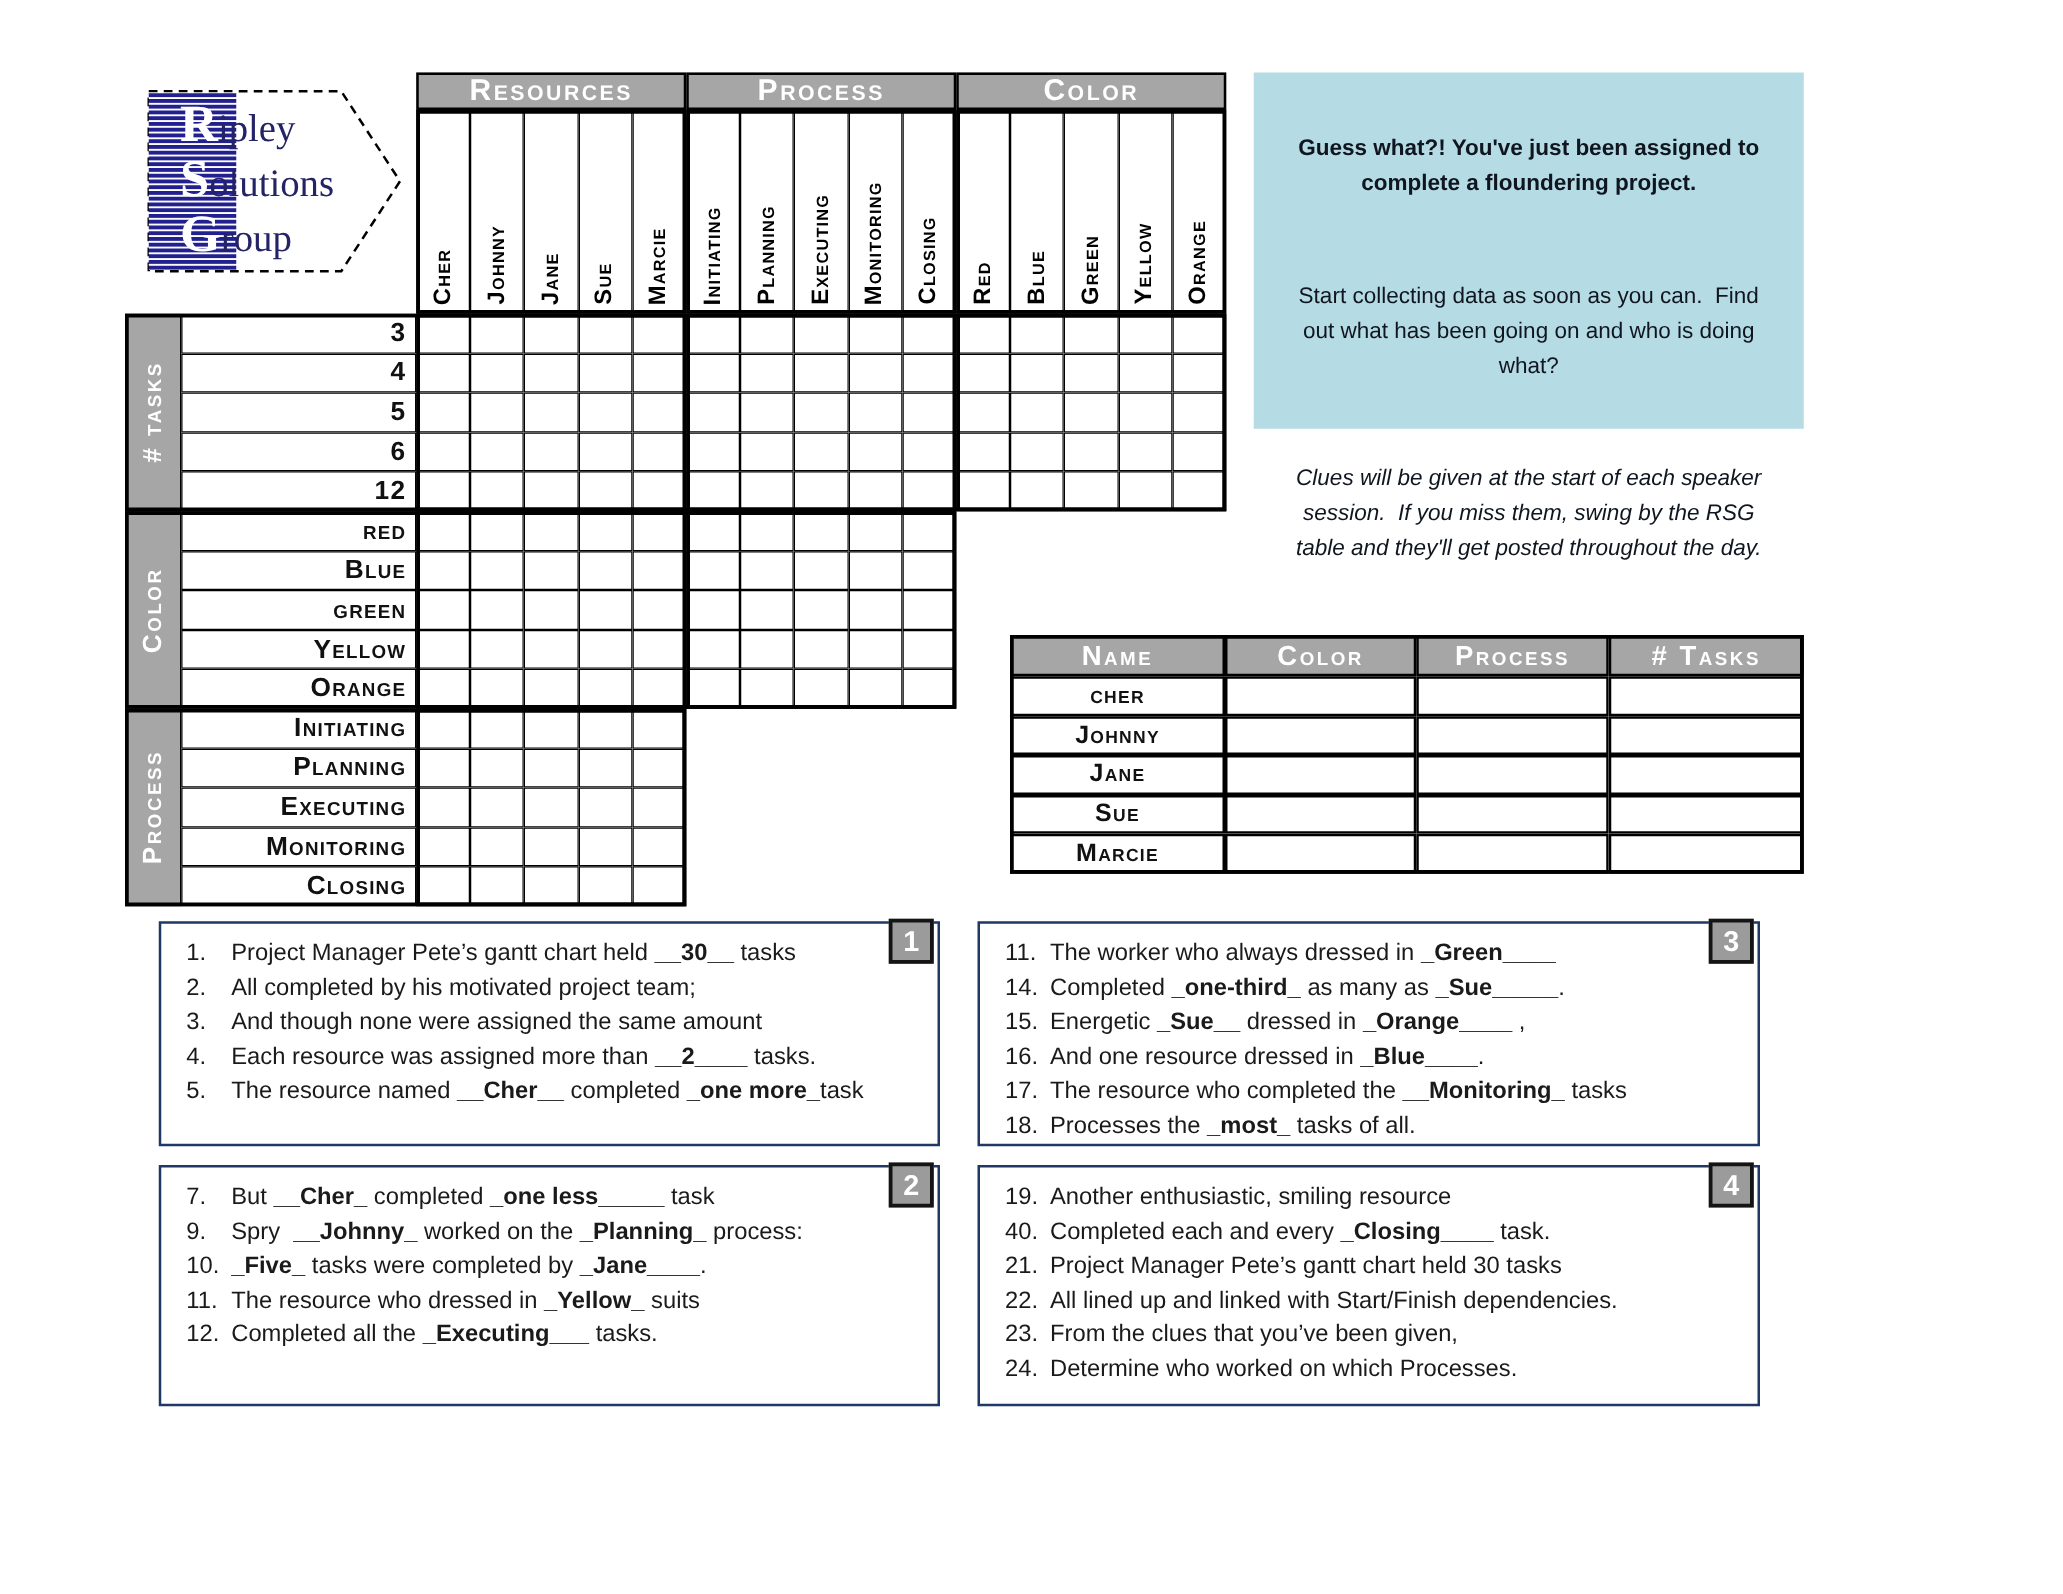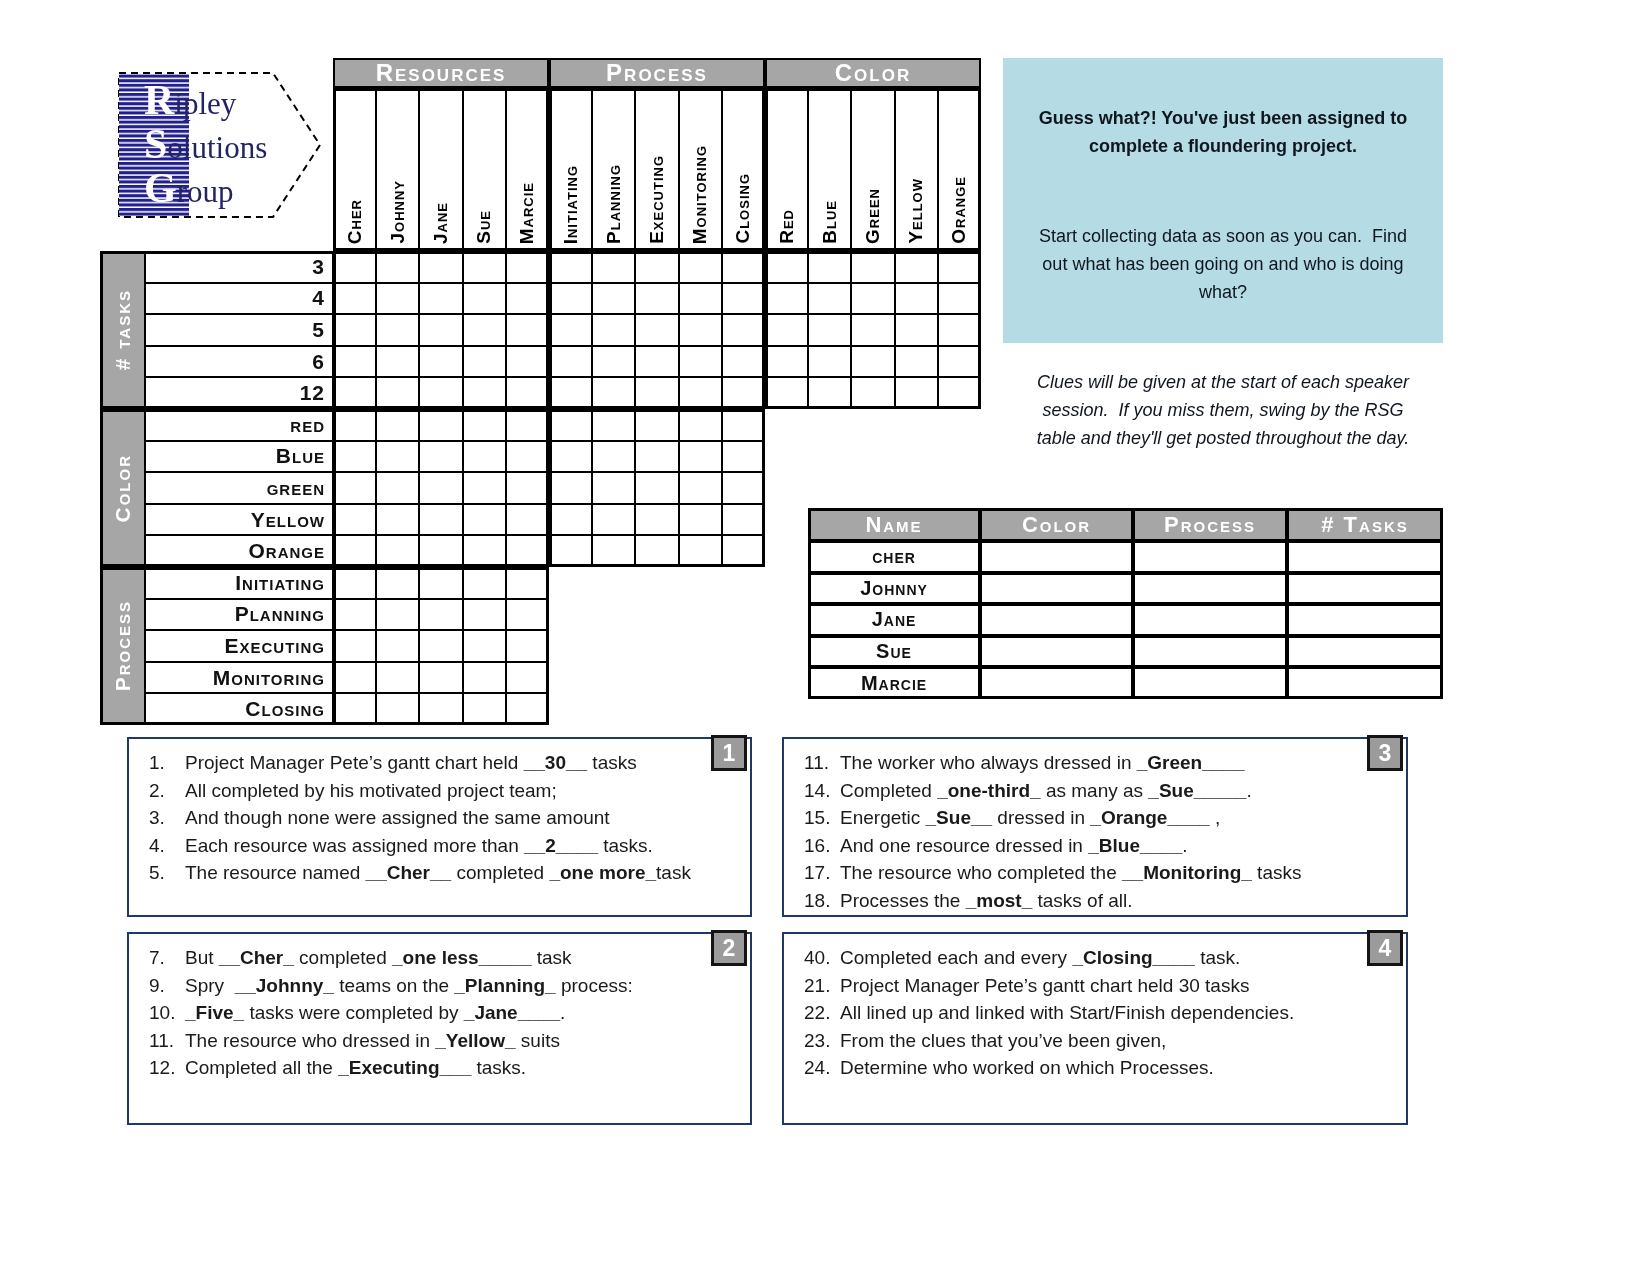--- a/index.html
+++ b/index.html
@@ -95,40 +95,41 @@
         <div class="clue-line"><span class="clue-num">2.</span><span>All completed by his motivated project team;</span></div>
         <div class="clue-line"><span class="clue-num">3.</span><span>And though none were assigned the same amount</span></div>
         <div class="clue-line"><span class="clue-num">4.</span><span>Each resource was assigned more than </span><span class="b">__2____</span><span> tasks.</span></div>
         <div class="clue-line"><span class="clue-num">5.</span><span>The resource named </span><span class="b">__Cher__</span><span> completed </span><span class="b">_one more_</span><span>task</span></div>
       </div>
   </div>
   <div id="clue-box-2" class="cluebox">
     <div class="badge">2</div>
     <div class="clue-list">
         <div class="clue-line"><span class="clue-num">7.</span><span>But </span><span class="b">__Cher_</span><span> completed </span><span class="b">_one less_____</span><span> task</span></div>
-        <div class="clue-line"><span class="clue-num">9.</span><span>Spry  </span><span class="b">__Johnny_</span><span> teams on the </span><span class="b">_Planning_</span><span> process:</span></div>
+        <div class="clue-line"><span class="clue-num">9.</span><span>Spry  </span><span class="b">__Johnny_</span><span> worked on the </span><span class="b">_Planning_</span><span> process:</span></div>
         <div class="clue-line"><span class="clue-num">10.</span><span class="b">_Five_</span><span> tasks were completed by </span><span class="b">_Jane____</span><span>.</span></div>
         <div class="clue-line"><span class="clue-num">11.</span><span>The resource who dressed in </span><span class="b">_Yellow_</span><span> suits</span></div>
         <div class="clue-line"><span class="clue-num">12.</span><span>Completed all the </span><span class="b">_Executing___</span><span> tasks.</span></div>
       </div>
   </div>
   <div id="clue-box-3" class="cluebox">
     <div class="badge">3</div>
     <div class="clue-list">
         <div class="clue-line"><span class="clue-num">11.</span><span>The worker who always dressed in </span><span class="b">_Green____</span></div>
         <div class="clue-line"><span class="clue-num">14.</span><span>Completed </span><span class="b">_one-third_</span><span> as many as </span><span class="b">_Sue_____</span><span>.</span></div>
         <div class="clue-line"><span class="clue-num">15.</span><span>Energetic </span><span class="b">_Sue__</span><span> dressed in </span><span class="b">_Orange____</span><span> ,</span></div>
         <div class="clue-line"><span class="clue-num">16.</span><span>And one resource dressed in </span><span class="b">_Blue____</span><span>.</span></div>
         <div class="clue-line"><span class="clue-num">17.</span><span>The resource who completed the </span><span class="b">__Monitoring_</span><span> tasks</span></div>
         <div class="clue-line"><span class="clue-num">18.</span><span>Processes the </span><span class="b">_most_</span><span> tasks of all.</span></div>
       </div>
   </div>
   <div id="clue-box-4" class="cluebox">
     <div class="badge">4</div>
     <div class="clue-list">
+        <div class="clue-line"><span class="clue-num">19.</span><span>Another enthusiastic, smiling resource</span></div>
         <div class="clue-line"><span class="clue-num">40.</span><span>Completed each and every </span><span class="b">_Closing____</span><span> task.</span></div>
         <div class="clue-line"><span class="clue-num">21.</span><span>Project Manager Pete’s gantt chart held 30 tasks</span></div>
         <div class="clue-line"><span class="clue-num">22.</span><span>All lined up and linked with Start/Finish dependencies.</span></div>
         <div class="clue-line"><span class="clue-num">23.</span><span>From the clues that you’ve been given,</span></div>
         <div class="clue-line"><span class="clue-num">24.</span><span>Determine who worked on which Processes.</span></div>
       </div>
   </div>
 
 <div class="gh" style="left: 333px; top: 58px; width: 216px; height: 30px;">Resources</div>
     <div class="vl" style="left: 333px; top: 88px; width: 43.2px; height: 163px;">

